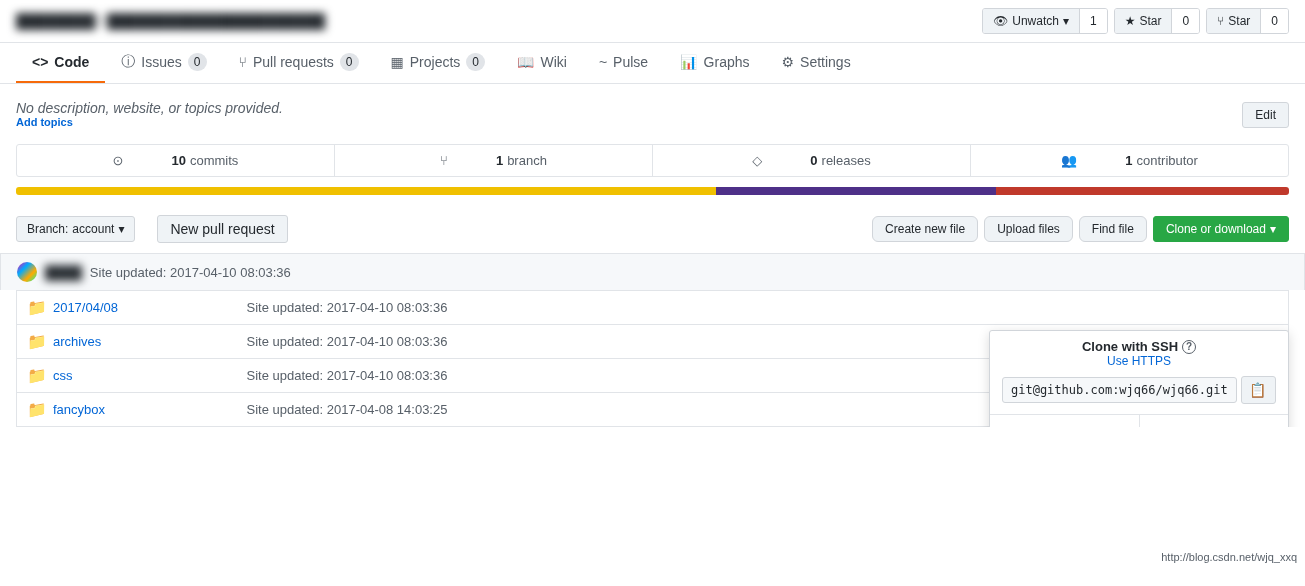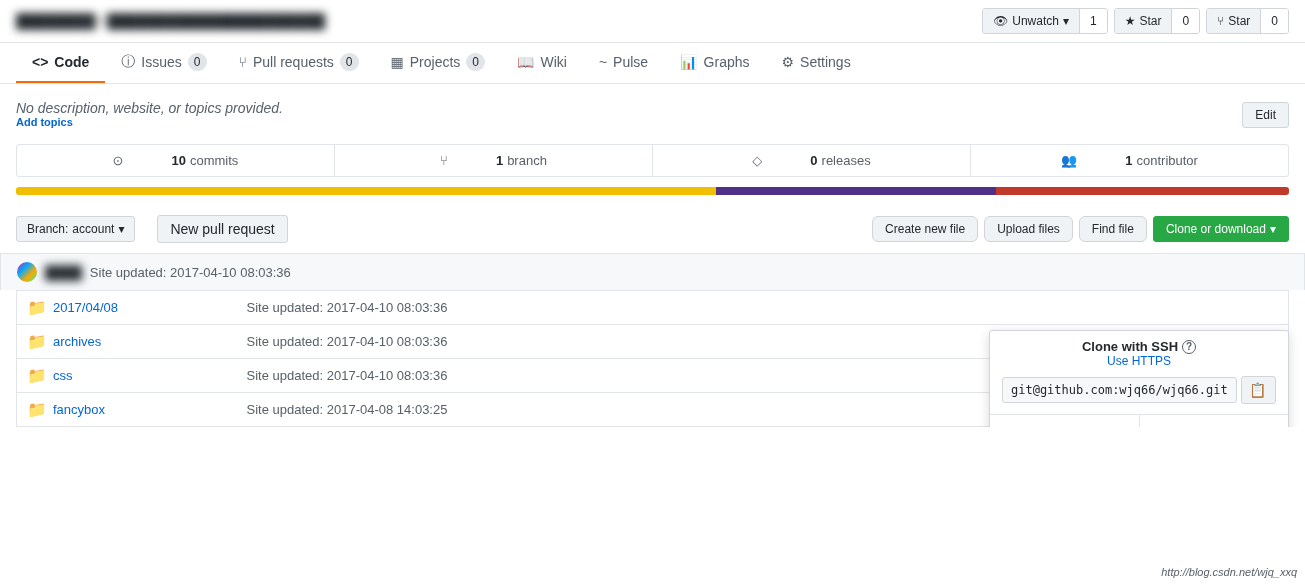--- a/index.html
+++ b/index.html
@@ -71,21 +71,21 @@
     .clone-action-btn:first-child { border-right: 1px solid #e1e4e8; }
 
     
     .arrow-pointer { position: absolute; left: 800px; top: 445px; font-size: 30px; color: #e53935; transform: rotate(-20deg); z-index: 200; }
 
     
     .tooltip { position: absolute; right: 16px; top: 455px; background: #24292e; color: #fff; padding: 6px 10px; border-radius: 3px; font-size: 12px; z-index: 300; white-space: nowrap; }
     .tooltip::before { content: ''; position: absolute; top: -5px; right: 20px; border-left: 5px solid transparent; border-right: 5px solid transparent; border-bottom: 5px solid #24292e; }
 
     
-    .watermark { position: fixed; bottom: 8px; right: 8px; font-size: 11px; color: #586069; font-style: italic; }
+    .watermark { position: fixed; bottom: 23px; right: 8px; font-size: 11px; color: #586069; }
 
     .blurred-text { filter: blur(4px); display: inline-block; }
 
     .container { position: relative; max-width: 1305px; margin: 0 auto; }
   </style>
 </head>
 <body>
 
 <div class="container">
 

